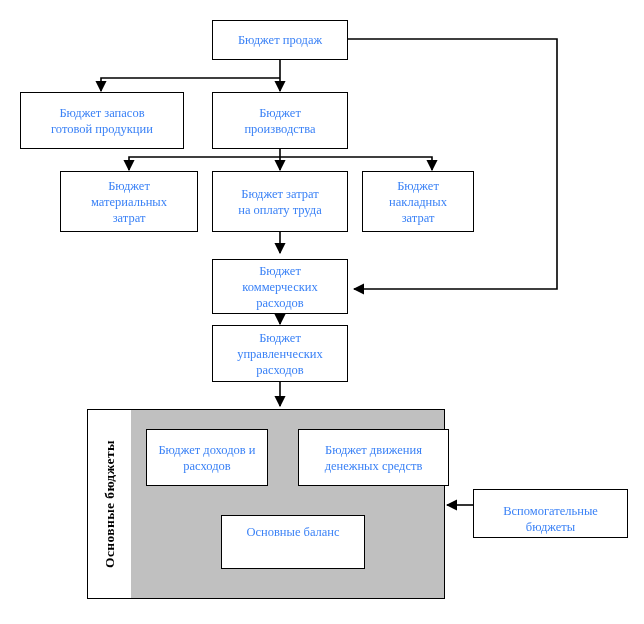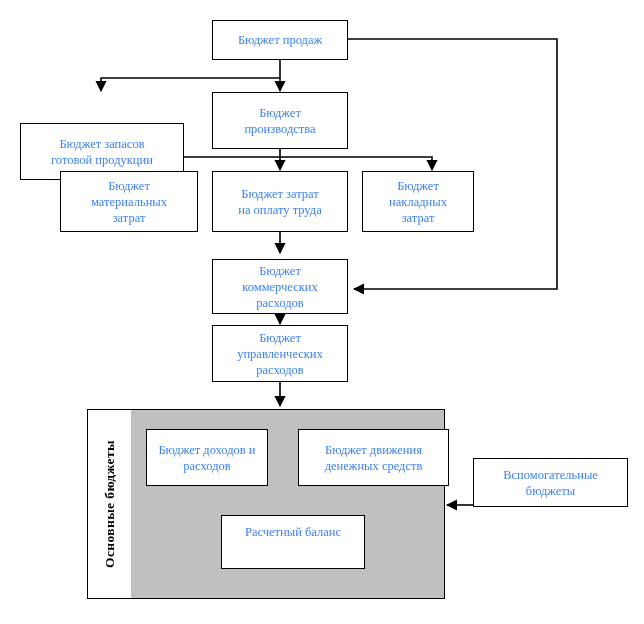--- a/index.html
+++ b/index.html
@@ -105,21 +105,21 @@
       <path d="M 317 486 L 317 514" marker-end="url(#arrow)"></path>
 
       <path d="M 473 505 L 447 505" marker-end="url(#arrow)"></path>
     </g>
   </svg>
 
   <div class="node" style="left:212px; top:20px; width:136px; height:40px;">
     <span>Бюджет продаж</span>
   </div>
 
-  <div class="node" style="left:20px; top:92px; width:164px; height:57px;margin-top:31px;">
+  <div class="node" style="left:20px; top:92px; width:164px; height:57px;">
     <span>Бюджет запасов<br>готовой продукции</span>
   </div>
 
   <div class="node" style="left:212px; top:92px; width:136px; height:57px;">
     <span>Бюджет<br>производства</span>
   </div>
 
   <div class="node" style="left:60px; top:171px; width:138px; height:61px;">
     <span>Бюджет<br>материальных<br>затрат</span>
   </div>
@@ -146,20 +146,20 @@
 
   <div class="node" style="left:146px; top:429px; width:122px; height:57px;">
     <span>Бюджет доходов и<br>расходов</span>
   </div>
 
   <div class="node" style="left:298px; top:429px; width:151px; height:57px;">
     <span>Бюджет движения<br>денежных средств</span>
   </div>
 
   <div class="node" style="left:221px; top:515px; width:144px; height:54px; align-items:flex-start; padding-top:8px;">
-    <span>Расчетный баланс</span>
+    <span>Основные баланс</span>
   </div>
 
-  <div class="node" style="left:473px; top:458px; width:155px; height:49px;">
+  <div class="node" style="left:473px; top:489px; width:155px; height:49px;align-items:flex-end;">
     <span>Вспомогательные<br>бюджеты</span>
   </div>
 
 </div>
 
 </body></html>

